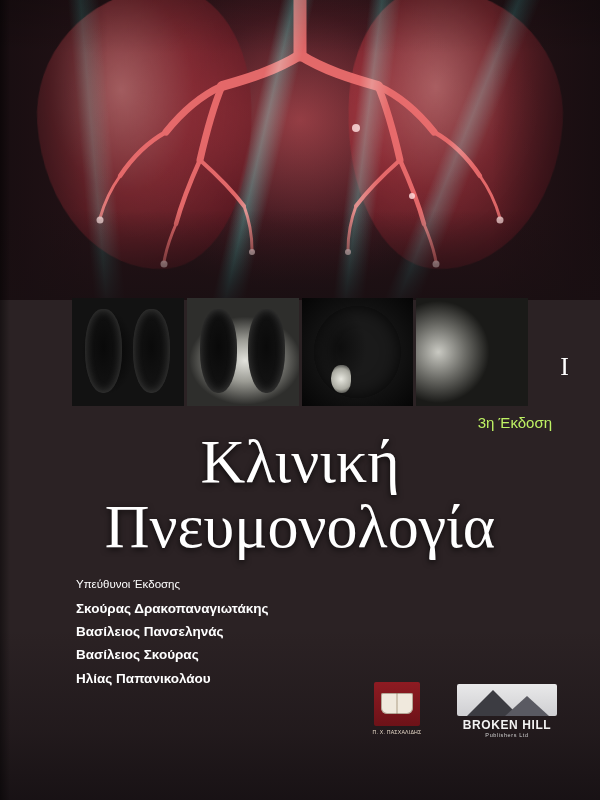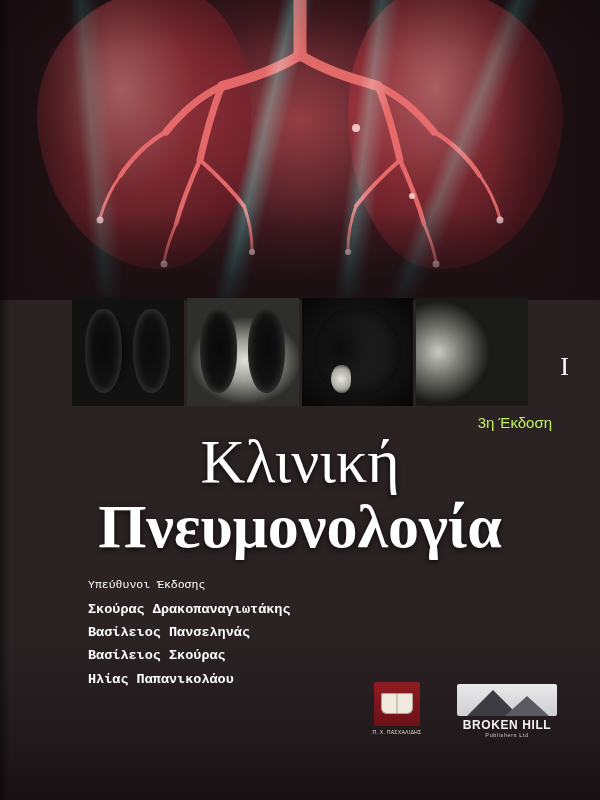--- a/index.html
+++ b/index.html
@@ -221,30 +221,28 @@
     letter-spacing: 0px;
     text-shadow: 0 2px 6px rgba(0,0,0,0.75);
   }
   .title-line-2 {
     color: #ffffff;
     font-family: "Liberation Serif", serif;
     font-size: 62px;
     line-height: 1.08;
     letter-spacing: 0px;
     text-shadow: 0 2px 6px rgba(0,0,0,0.75);
-    font-weight: bold;
   }
 
   
   .editors {
     position: absolute;
-    left: 88px;
+    left: 76px;
     top: 578px;
     z-index: 6;
-    font-family: Liberation Mono, monospace;
   }
   .editors-heading {
     color: #ffffff;
     font-size: 11.5px;
     margin-bottom: 7px;
     font-weight: normal;
   }
   .editor-name {
     color: #ffffff;
     font-size: 13.5px;

